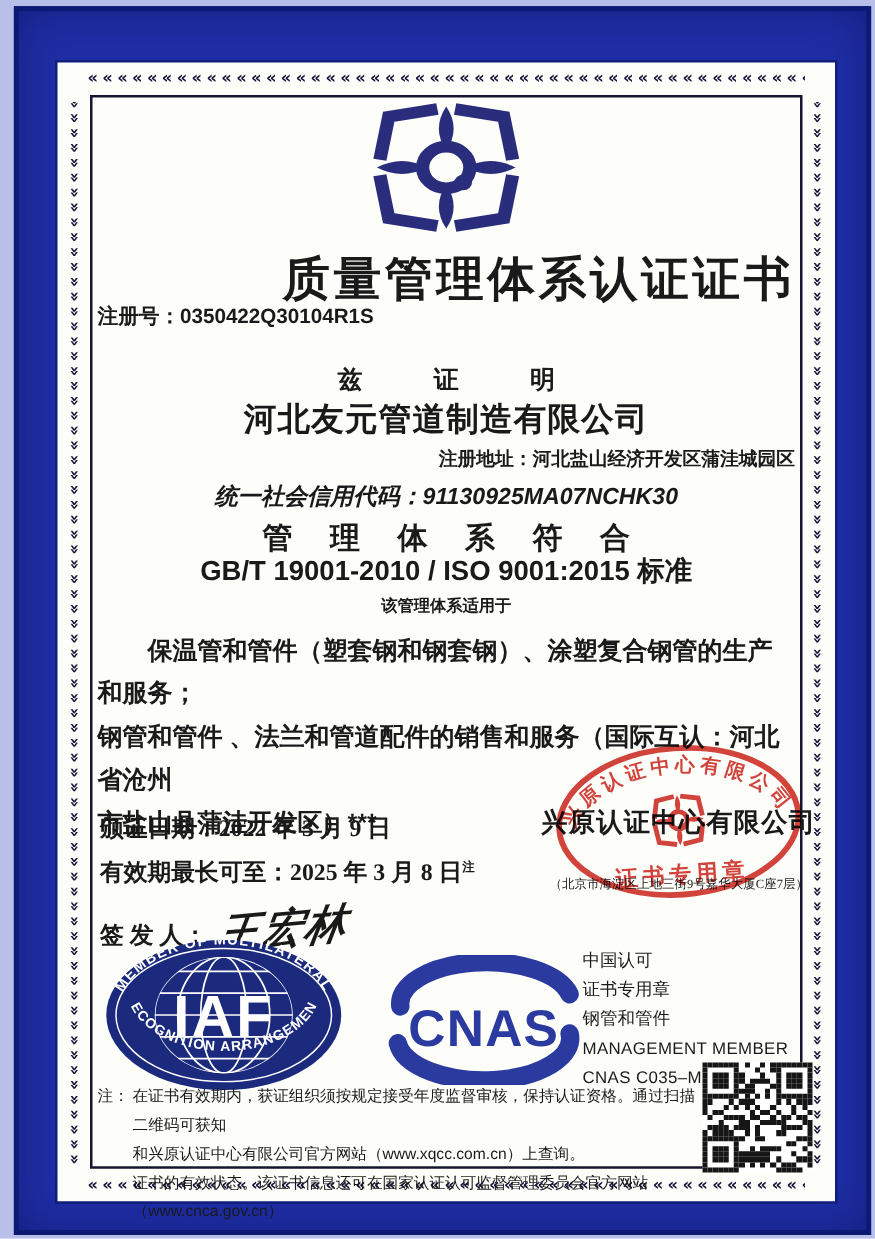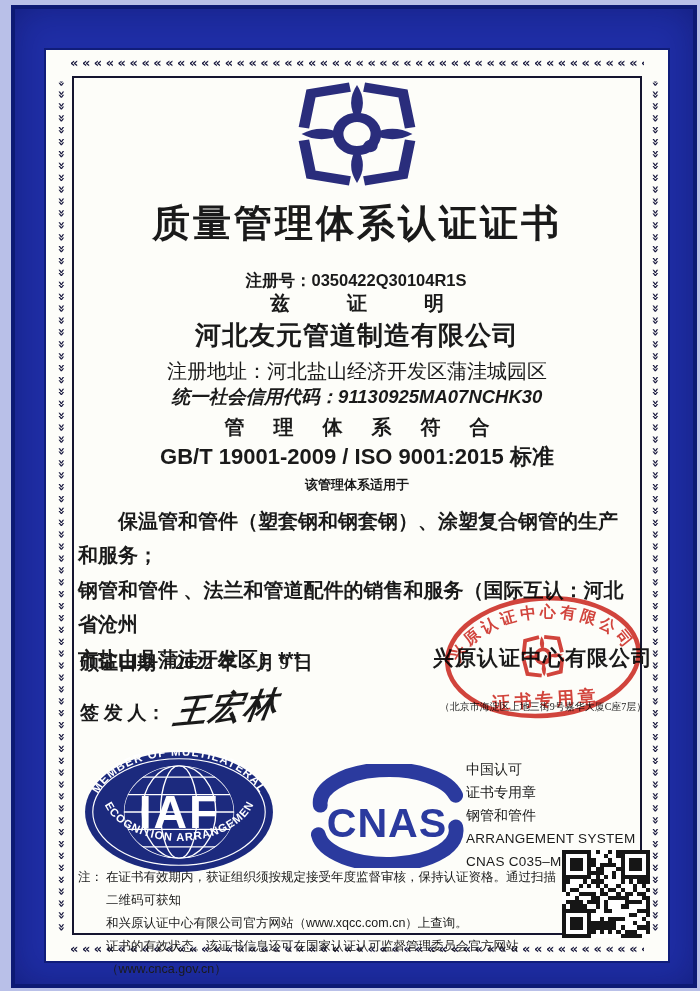--- a/index.html
+++ b/index.html
@@ -17,27 +17,27 @@
   .chev-v{position:absolute;width:850px;height:15px;top:calc(50% - 7px);text-align:center;transform:rotate(-90deg);}
   .chev-left{left:-411px;}
   .chev-right{right:-411px;}
   .inner-line{position:absolute;inset:26px;border:2px solid #15152f;}
   .content{position:absolute;left:32px;top:32px;right:32px;bottom:26px;}
   .hei{font-family:"Liberation Sans","DejaVu Sans",sans-serif;}
   .center{text-align:center;}
   .abs{position:absolute;left:0;right:0;}
 
   .emblem-top{position:absolute;left:50%;top:0;transform:translateX(-50%);}
-  .title{top:116px;font-size:38px;font-weight:bold;letter-spacing:3px;}
-  .regline{top:188px;text-align:center;font-size:16.5px;font-weight:bold;padding-right:2px;}
+  .title{top:116px;font-size:38px;font-weight:bold;letter-spacing:3px;text-align:right;}
+  .regline{top:160px;text-align:left;font-size:16.5px;font-weight:bold;padding-right:2px;}
   .hereby{top:208px;font-size:20px;font-weight:bold;letter-spacing:26px;text-indent:26px;}
   .company{top:236px;font-size:26px;font-weight:bold;letter-spacing:1px;}
-  .addr{top:276px;font-size:20px;font-weight:400;}
+  .addr{top:276px;font-size:15px;font-weight:700;text-align:right;}
   .credit{top:302px;font-size:18.5px;font-weight:600;font-style:italic;}
-  .conform{top:332px;font-size:20px;font-weight:bold;letter-spacing:12px;text-indent:12px;}
+  .conform{top:332px;font-size:24px;font-weight:bold;letter-spacing:12px;text-indent:12px;}
   .standard{top:360px;font-size:22px;font-weight:bold;}
   .scope-head{top:394px;font-size:13px;font-weight:600;}
   .scope{top:422px;font-size:20px;font-weight:bold;line-height:1.72;}
   .scope .ind{text-indent:2em;}
 
   .dates{position:absolute;left:2px;top:540px;font-size:19px;font-weight:600;margin-top:28px;}
   .dates div{margin-bottom:9px;}
   sup.mark{font-size:10px;vertical-align:super;font-weight:bold;}
   .signer-row{margin-top:10px;font-size:19px;}
   .signature{display:inline-block;font-size:33px;font-weight:bold;font-style:italic;
@@ -104,31 +104,32 @@
           <use href="#emblem"></use>
         </svg>
 
         <div class="abs center title hei">质量管理体系认证证书</div>
         <div class="abs regline hei">注册号：0350422Q30104R1S</div>
         <div class="abs center hereby">兹 证 明</div>
         <div class="abs center company hei">河北友元管道制造有限公司</div>
         <div class="abs center addr hei">注册地址：河北盐山经济开发区蒲洼城园区</div>
         <div class="abs center credit hei">统一社会信用代码：91130925MA07NCHK30</div>
         <div class="abs center conform">管 理 体 系 符 合</div>
-        <div class="abs center standard hei">GB/T 19001-2009 / ISO 9001:2015 标准</div>
+        <div class="abs center standard hei">GB/T 19001-2010 / ISO 9001:2015 标准</div>
         <div class="abs center scope-head">该管理体系适用于</div>
 
         <div class="abs scope hei">
           <div class="ind">保温管和管件（塑套钢和钢套钢）、涂塑复合钢管的生产和服务；</div>
           <div>钢管和管件 、法兰和管道配件的销售和服务（国际互认：河北省沧州</div>
           <div>市盐山县蒲洼开发区）***</div>
         </div>
 
         <div class="dates">
           <div>颁证日期：2022 年 3 月 9 日</div>
+          <div><span>有效期最长可至：2025 年 3 月 8 日</span><sup class="mark">注</sup></div>
           <div class="signer-row">
             <span>签 发 人：</span><span class="signature">王宏林</span>
           </div>
         </div>
 
         <div class="issuer-block">
           <div class="issuer-name">兴原认证中心有限公司</div>
           <div class="issuer-addr">（北京市海淀区上地三街9号嘉华大厦C座7层）</div>
           <svg class="seal-svg" width="214" height="142" viewBox="0 0 230 152">
             <g transform="rotate(-4 115 74)">
@@ -174,21 +175,21 @@
           <svg class="cnas-svg" width="158" height="104" viewBox="0 0 160 106">
             <path d="M12 42 A 70 34 0 0 1 150 32" stroke="#2b3a9e" stroke-width="15" fill="none" stroke-linecap="round"></path>
             <path d="M150 64 A 70 34 0 0 1 10 72" stroke="#2b3a9e" stroke-width="15" fill="none" stroke-linecap="round"></path>
             <text x="80" y="74" text-anchor="middle" font-size="42" font-weight="bold" fill="#2b3a9e" font-family="Liberation Sans, sans-serif" letter-spacing="1">CNAS</text>
           </svg>
 
           <div class="accr">
             <div>中国认可</div>
             <div>证书专用章</div>
             <div>钢管和管件</div>
-            <div class="en">ARRANGEMENT SYSTEM</div>
+            <div class="en">MANAGEMENT MEMBER</div>
             <div class="en">CNAS C035–M</div>
           </div>
         </div>
 
         <div class="qr" id="qr">
             <div class="b"></div>
             <div class="b"></div>
             <div class="b"></div>
             <div class="b"></div>
             <div class="b"></div>

